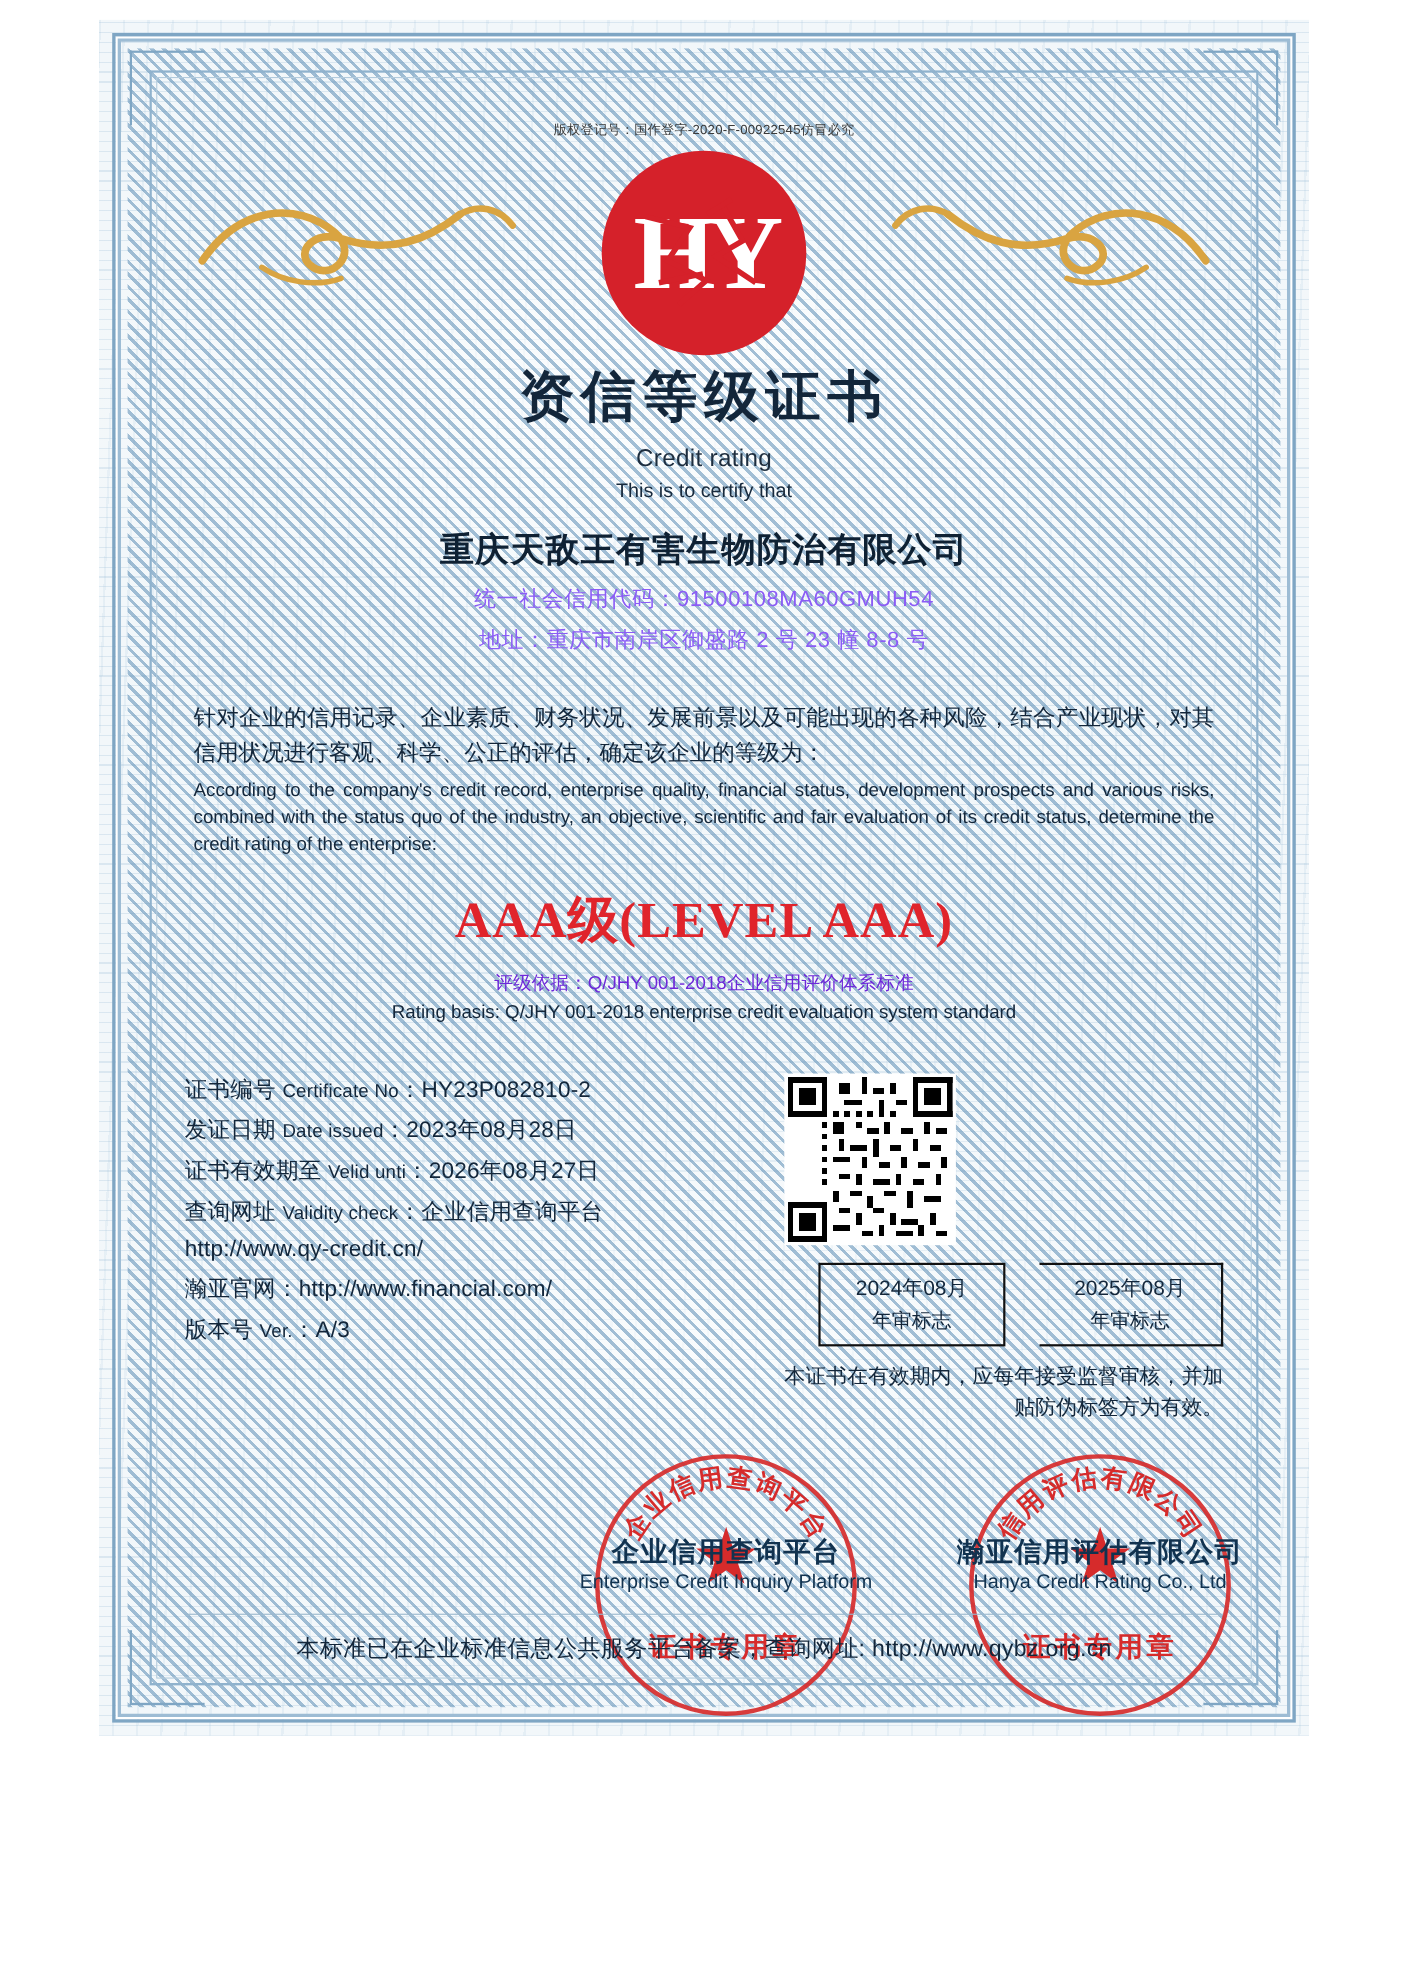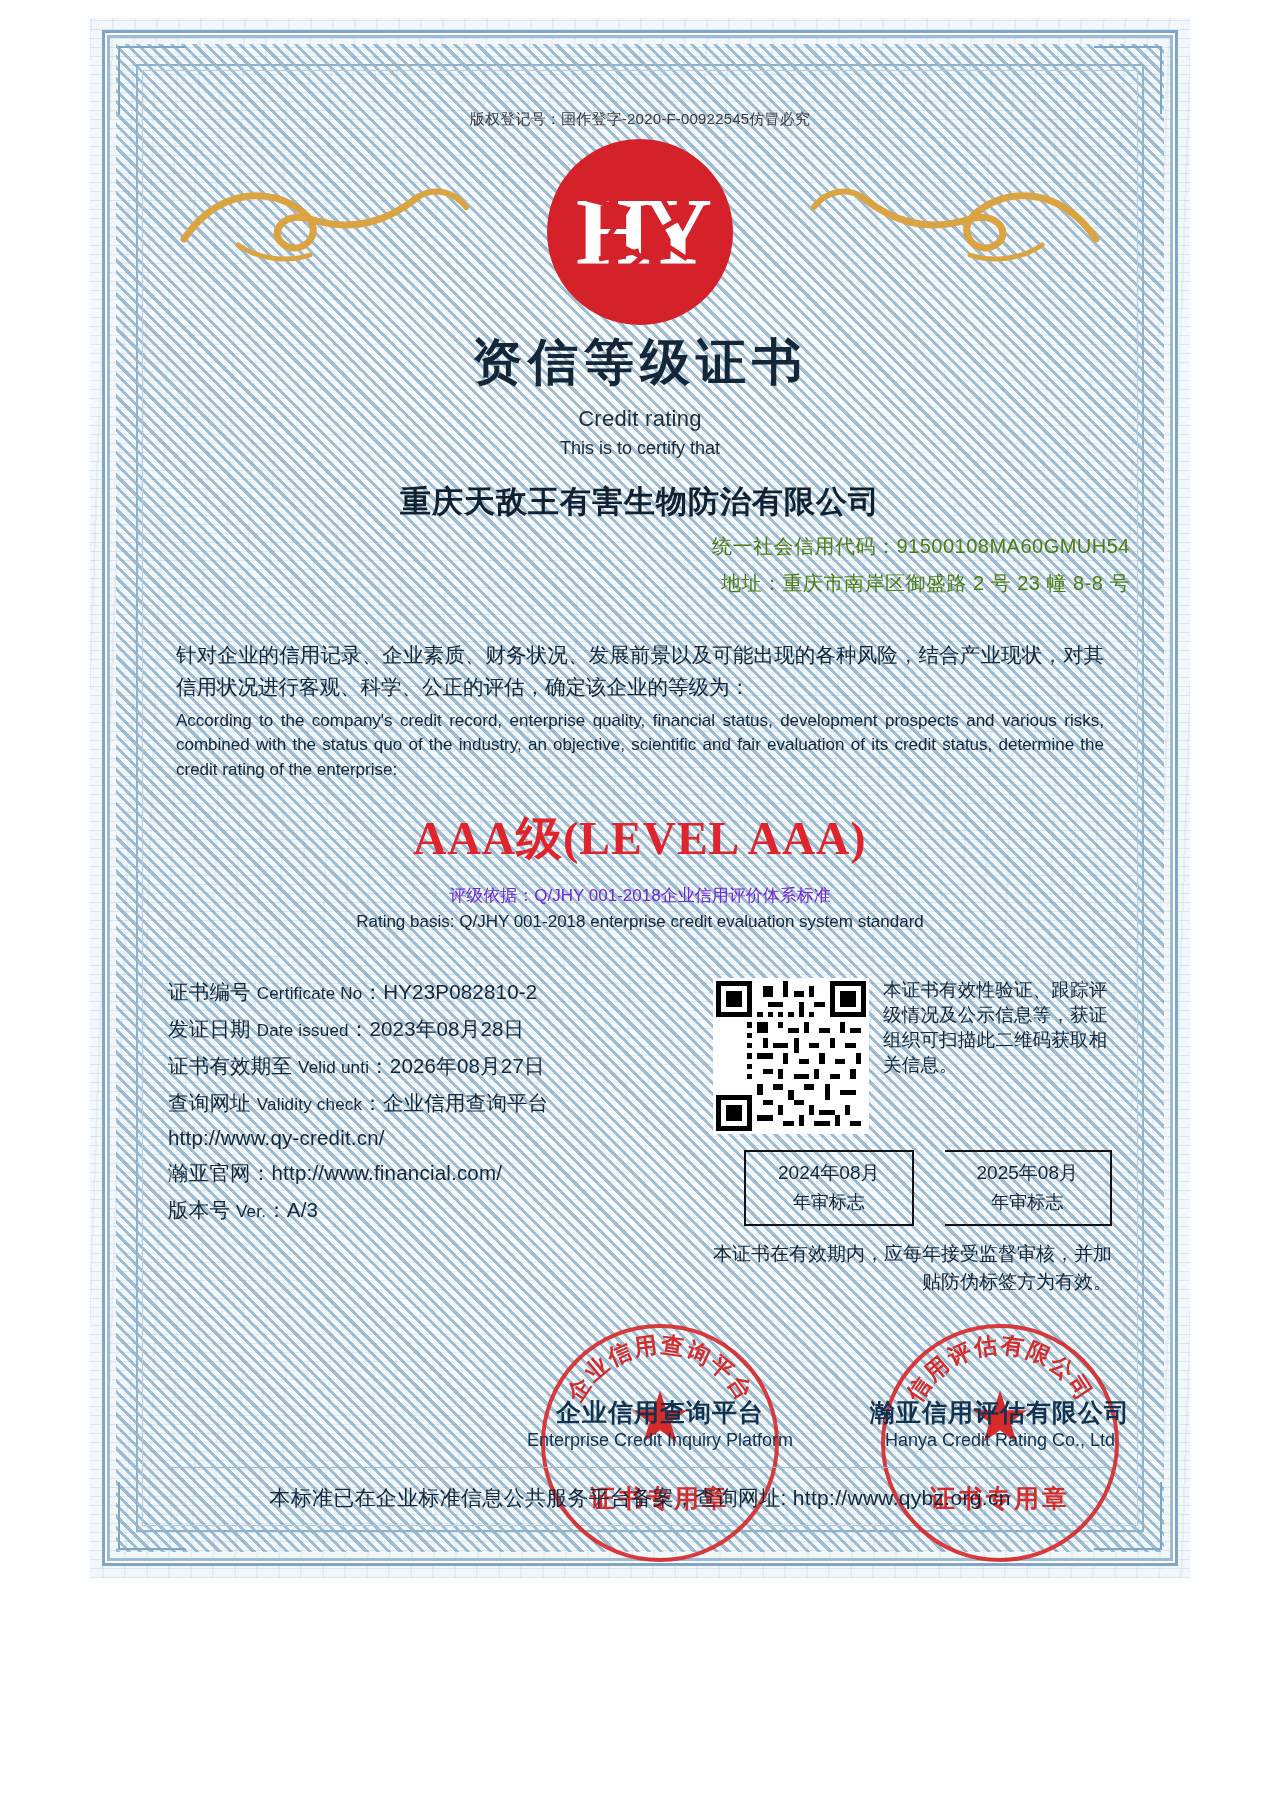--- a/index.html
+++ b/index.html
@@ -95,21 +95,21 @@
   .corner.bl { left: 28px; bottom: 28px; border-right: none; border-top: none; }
   .corner.br { right: 28px; bottom: 28px; border-left: none; border-top: none; }
 
   .content {
     position: absolute;
     left: 60px; top: 58px; right: 60px; bottom: 58px;
   }
 
   .copyright-line {
     text-align: center;
-    font-size: 15px;
+    font-size: 12px;
     color: #3b3b3b;
     letter-spacing: .2px;
     margin-top: 34px;
   }
 
   
   .logo-row {
     position: relative;
     height: 190px;
     margin-top: 4px;
@@ -184,23 +184,23 @@
   .company {
     text-align: center;
     font-family: "Liberation Serif", serif;
     font-weight: 700;
     font-size: 31px;
     letter-spacing: 1px;
     color: #0f2133;
     margin-top: 22px;
   }
   .usci, .addr {
-    text-align: right;
+    text-align: center;
     font-size: 20px;
-    color: #4d7c0f;
+    color: #8b5cf6;
     margin-top: 10px;
     letter-spacing: .5px;
   }
 
   .para {
     margin-top: 42px;
     padding: 0 26px;
   }
   .para-cn {
     font-size: 20.5px;
@@ -582,21 +582,20 @@
               <rect x="20" y="25" width="3" height="1"></rect>
                 <rect x="25" y="24" width="1" height="2"></rect>
               <rect x="8" y="26" width="3" height="1"></rect>
                 <rect x="13" y="27" width="2" height="1"></rect>
               <rect x="16" y="26" width="1" height="2"></rect>
                 <rect x="19" y="27" width="3" height="1"></rect>
               <rect x="23" y="26" width="1" height="2"></rect>
                 <rect x="26" y="27" width="2" height="1"></rect>
             </g>
           </svg>
-          <div class="qr-note">本证书有效性验证、跟踪评级情况及公示信息等，获证组织可扫描此二维码获取相关信息。</div>
         </div>
 
         <div class="stamp-boxes">
           <div class="stamp-box">
             <div class="l1">2024年08月</div>
             <div class="l2">年审标志</div>
           </div>
           <div class="stamp-box">
             <div class="l1">2025年08月</div>
             <div class="l2">年审标志</div>

